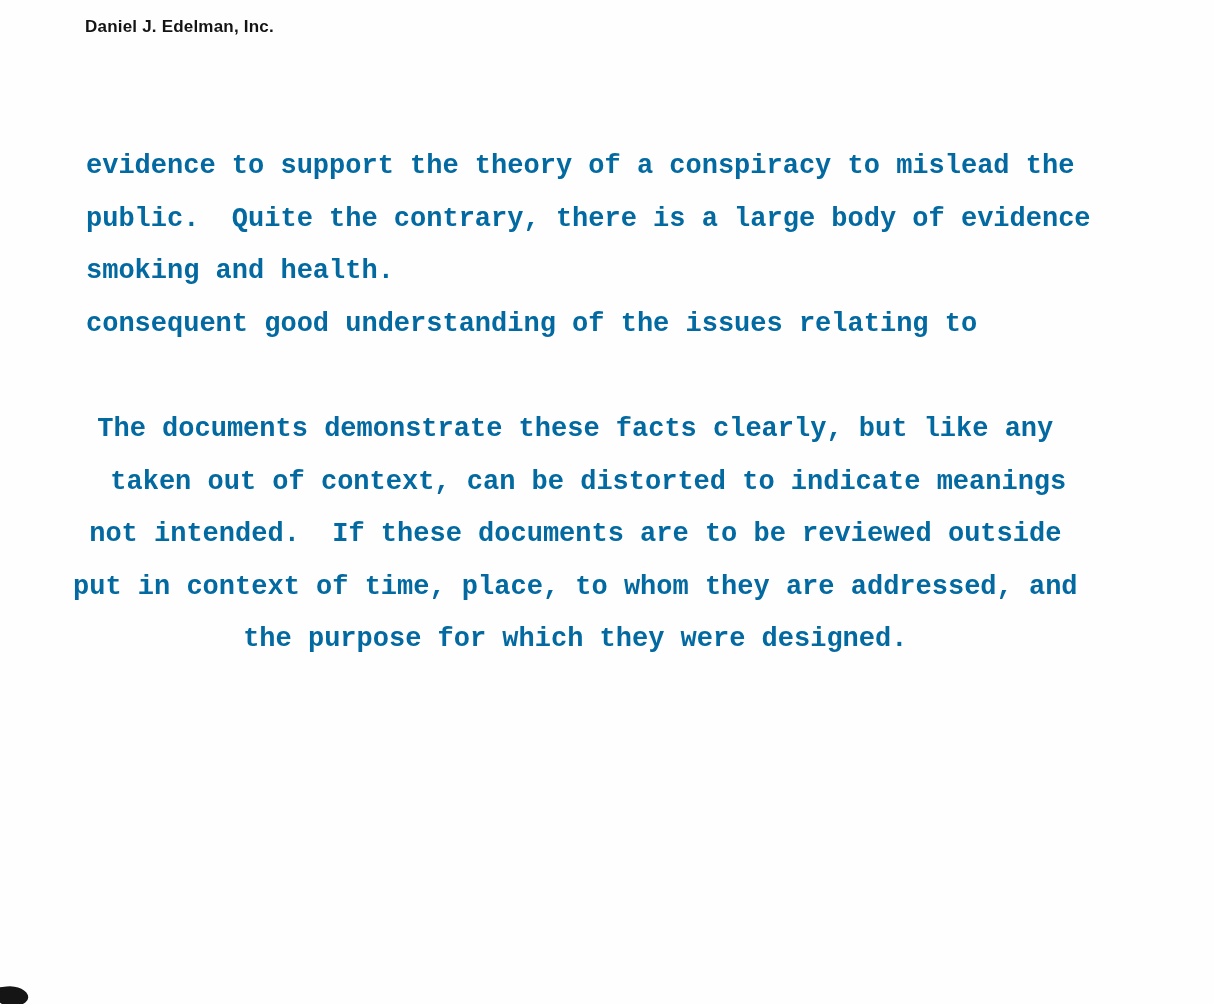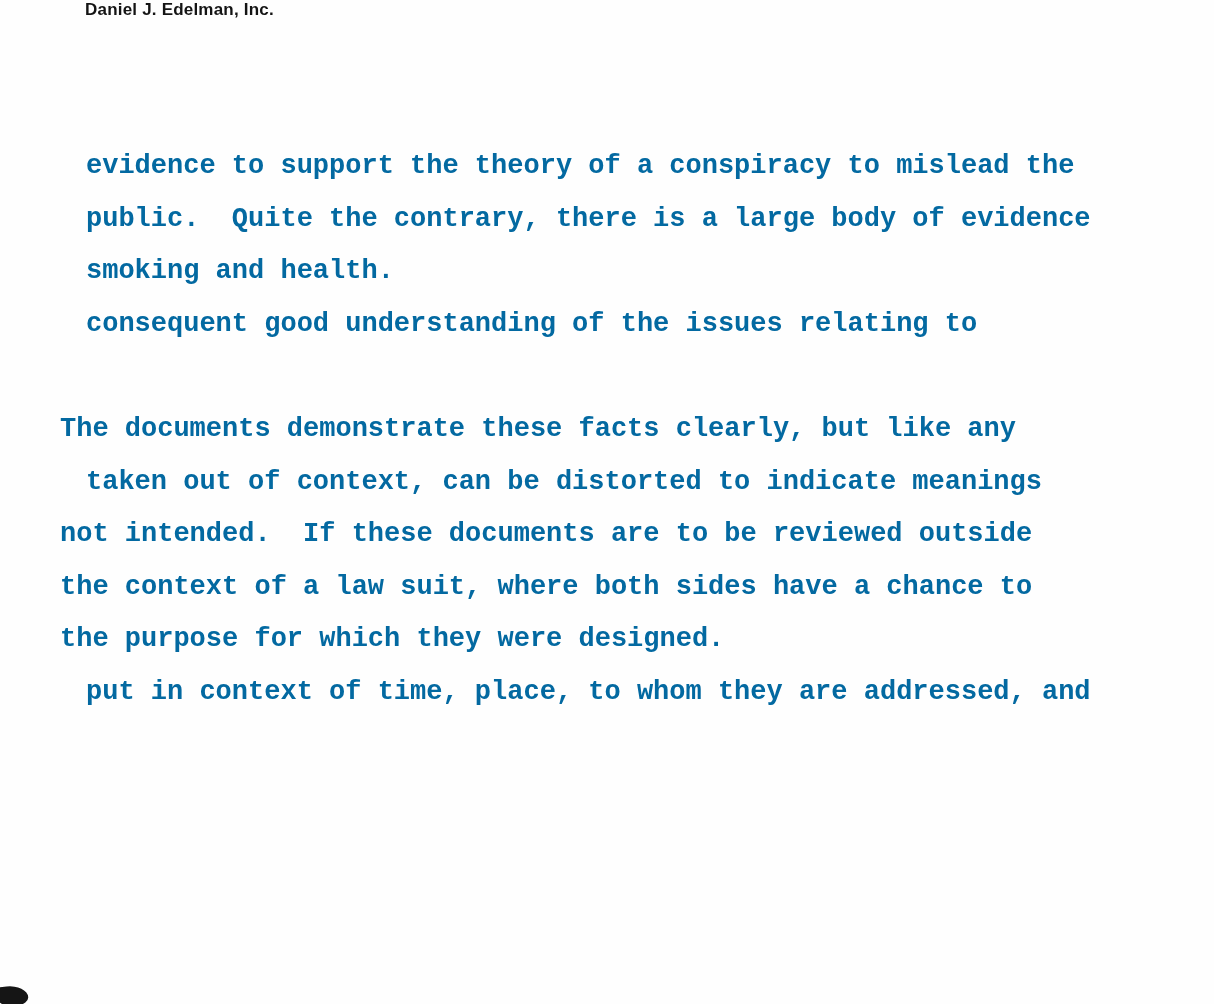--- a/index.html
+++ b/index.html
@@ -10,21 +10,21 @@
   .page {
     position: relative;
     width: 1214px;
     height: 1004px;
     background: #fefefe;
     overflow: hidden;
   }
   .letterhead {
     position: absolute;
     left: 85px;
-    top: 0;
+    top: 17px;
     font-family: "Liberation Sans", sans-serif;
     font-weight: bold;
     font-size: 17px;
     letter-spacing: 0.2px;
     color: #141414;
     text-align: right;
   }
   .body-text {
     position: absolute;
     left: 86px;
@@ -34,20 +34,21 @@
     font-size: 27px;
     color: #0369a1;
   }
   .line {
     white-space: pre;
     height: 52.6px;
     line-height: 52.6px;
   }
   .para + .para {
     margin-top: 52.6px;
+    text-align: center;
   }
   
   .para2 .line:nth-child(1),
   .para2 .line:nth-child(3),
   .para2 .line:nth-child(4),
   .para2 .line:nth-child(5) {
     margin-left: -26px;
   }
   .scan-artifact {
     position: absolute;
@@ -73,22 +74,21 @@
       <div class="line">evidence to support the theory of a conspiracy to mislead the</div>
       <div class="line">public.  Quite the contrary, there is a large body of evidence</div>
       <div class="line">smoking and health.</div>
       <div class="line">consequent good understanding of the issues relating to</div>
     </div>
 
     <div class="para para2">
       <div class="line">The documents demonstrate these facts clearly, but like any</div>
       <div class="line">taken out of context, can be distorted to indicate meanings</div>
       <div class="line">not intended.  If these documents are to be reviewed outside</div>
-      <div class="line">the context of a law suit, where both sides have a chance to</div>
+      <div class="line">put in context of time, place, to whom they are addressed, and</div>
       <div class="line">the purpose for which they were designed.</div>
-      <div class="line">put in context of time, place, to whom they are addressed, and</div>
     </div>
 
   </div>
 
   <div class="scan-artifact"></div>
 
 </div>
 
 </body></html>

